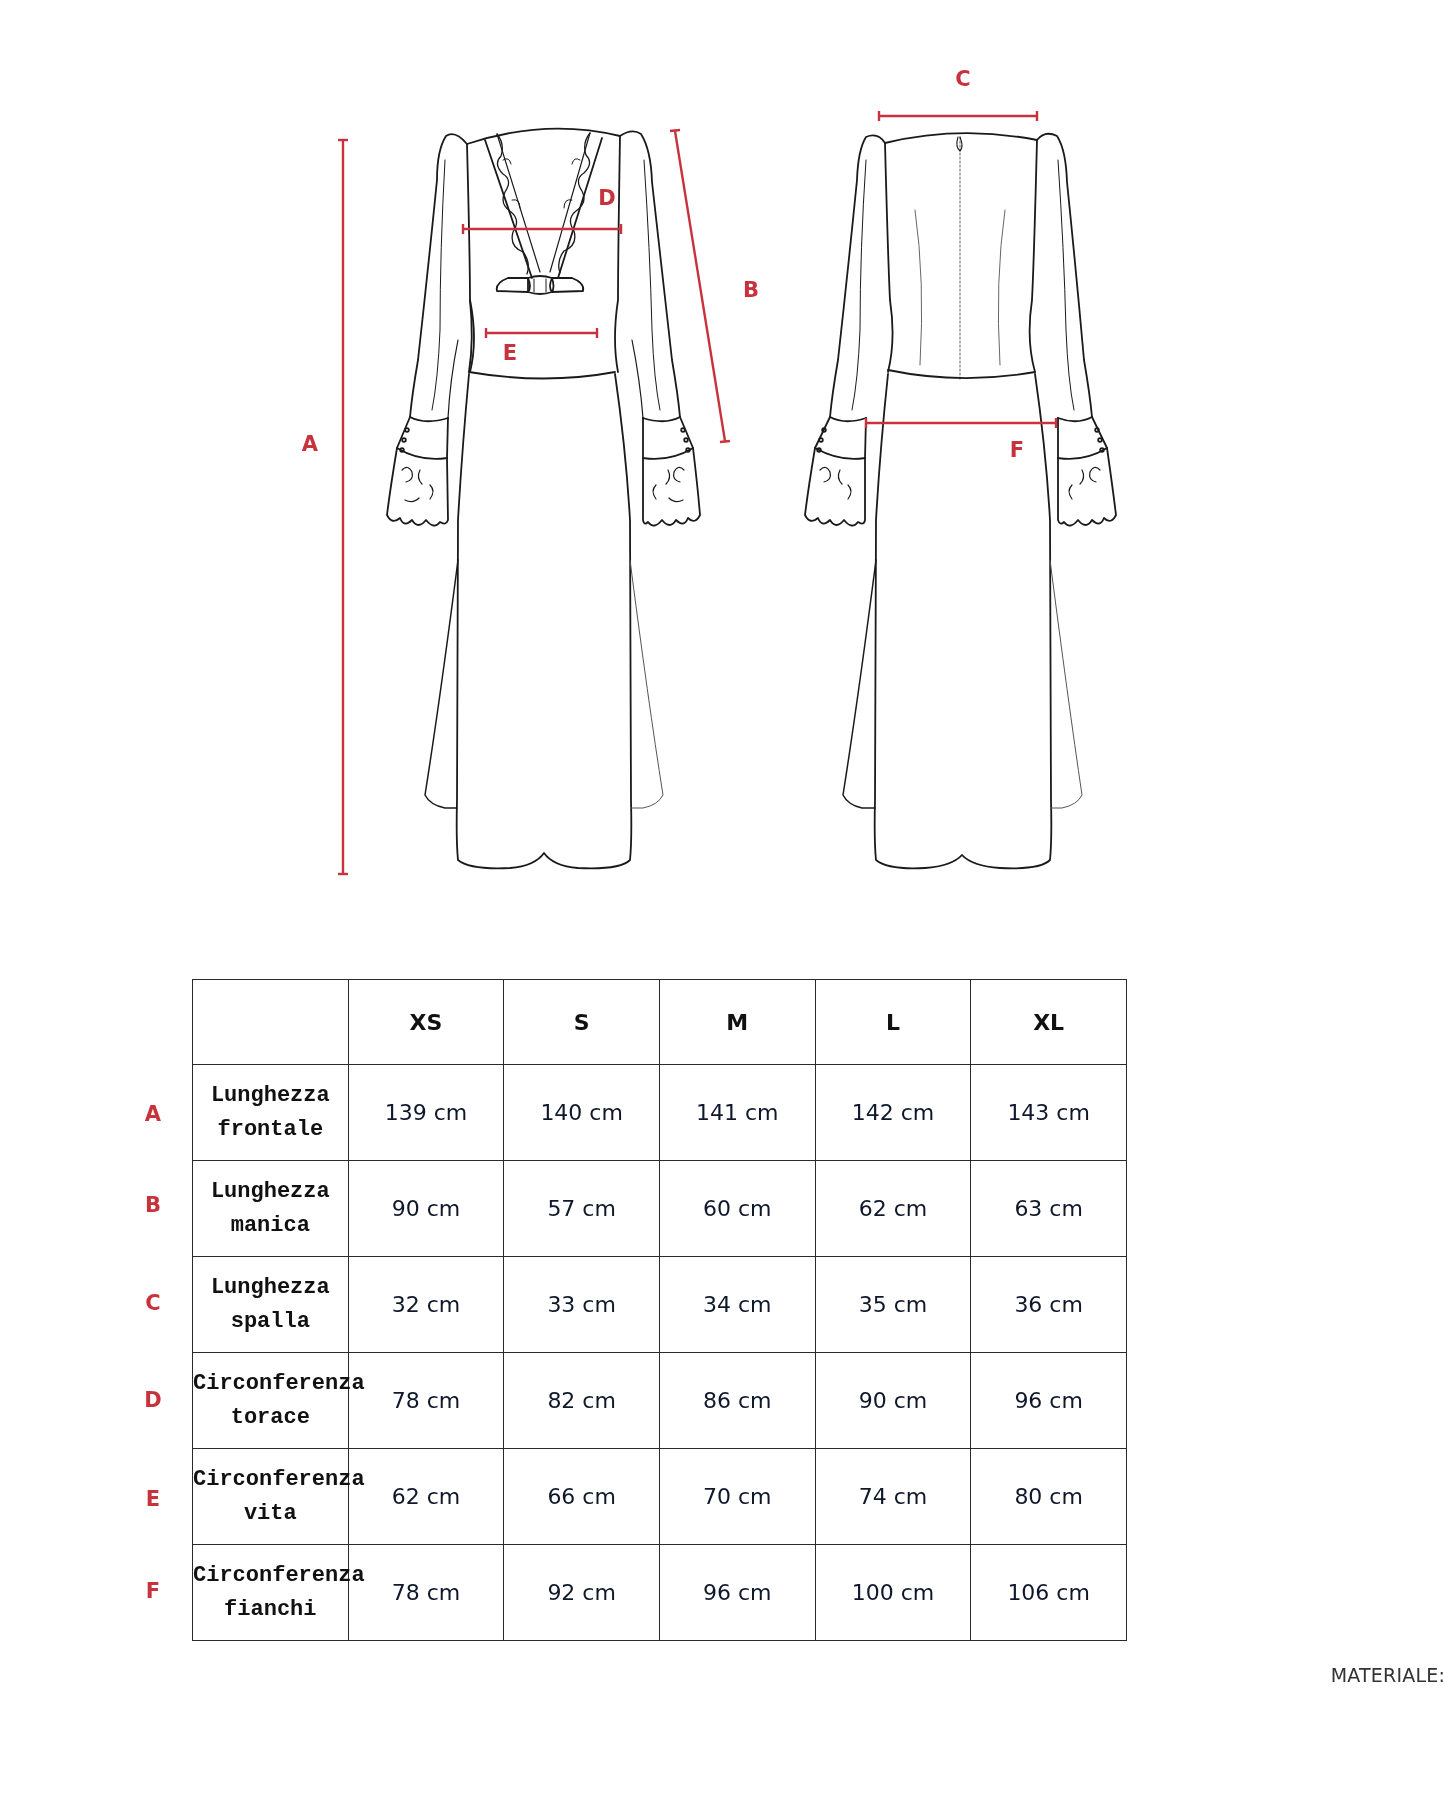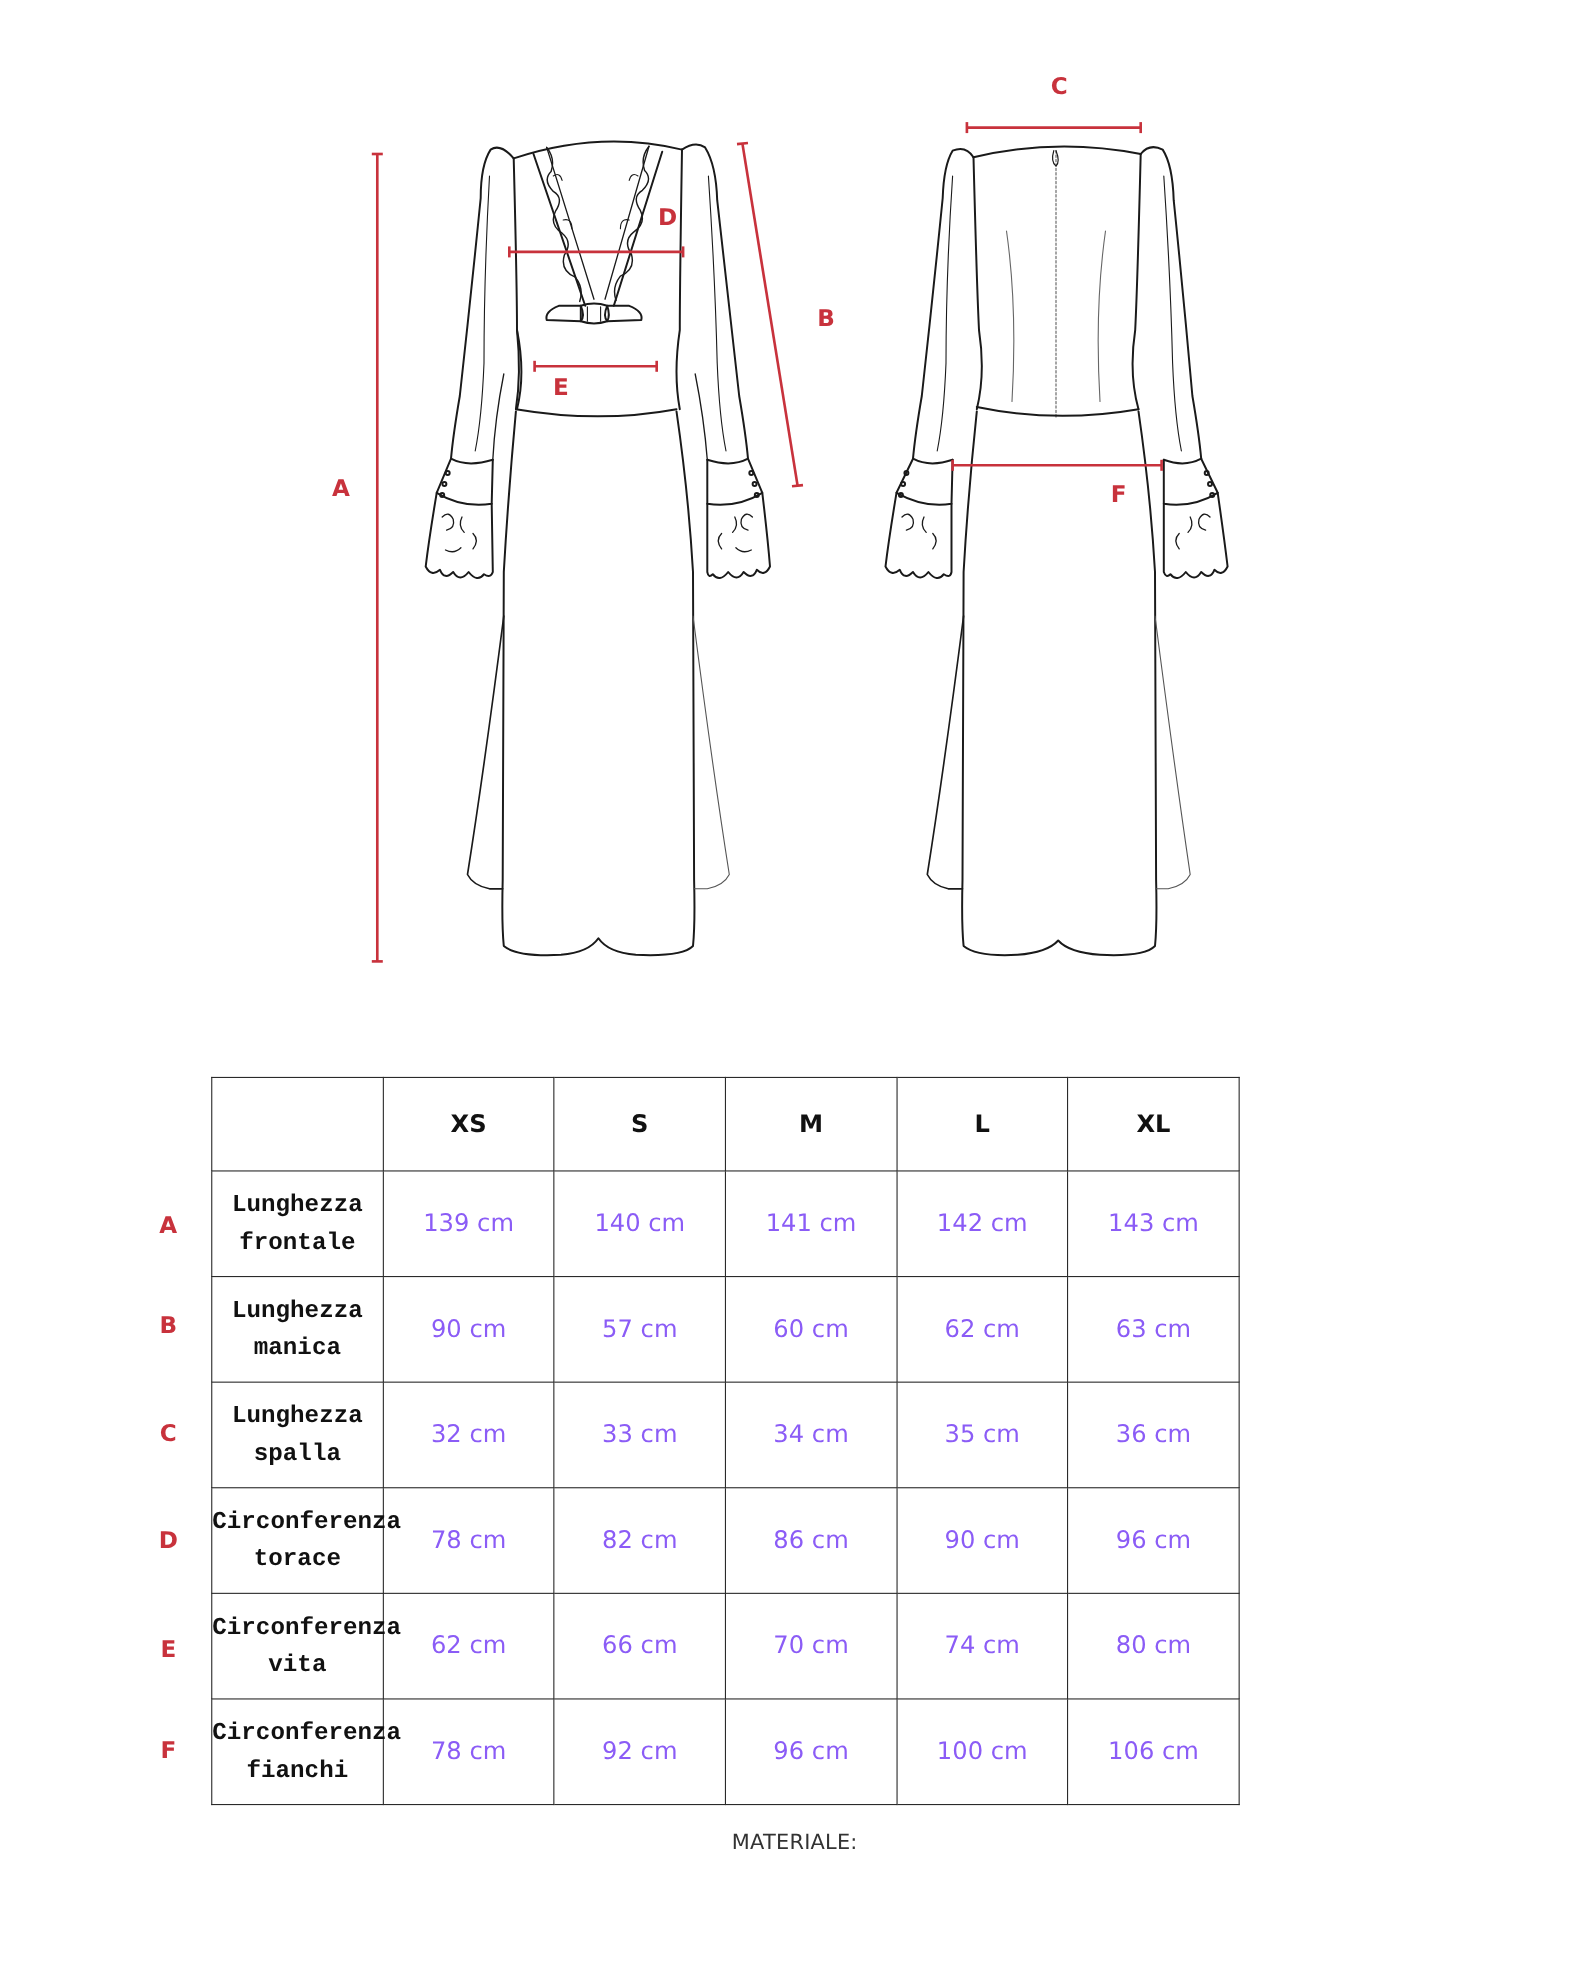--- a/index.html
+++ b/index.html
@@ -6,25 +6,25 @@
     body { width: 1445px; height: 1806px; position: relative; overflow: hidden;
            font-family: "DejaVu Sans", "Liberation Sans", sans-serif; color: #222; }
     .drawings { position: absolute; left: 0; top: 0; width: 1445px; height: 920px; }
     .mlabel { position: absolute; color: #c8323c; font-weight: bold; font-size: 21px;
               transform: translate(-50%, -50%); line-height: 1; }
     table.size-table { position: absolute; left: 192px; top: 979px; width: 935px;
             border-collapse: collapse; table-layout: fixed; }
     table.size-table td, table.size-table th { border: 1.6px solid #2a2a2a; text-align: center;
             vertical-align: middle; padding: 0; }
     table.size-table th { height: 84px; font-weight: bold; font-size: 22px; color: #111; }
-    table.size-table td { height: 95px; font-size: 22px; color: #8b5cf6; }
+    table.size-table td { height: 95px; font-size: 22px; color: #0f172a; }
     table.size-table td.rowlabel { font-weight: bold; color: #111; line-height: 34px; font-family: Liberation Mono, monospace; }
     .rowletter { position: absolute; left: 153px; color: #c8323c; font-weight: bold;
                  font-size: 21px; transform: translate(-50%, -50%); }
-    .footer { position: absolute; left: 0; width: 1445px; top: 1661px; text-align: center;
+    .footer { position: absolute; left: 0; width: 1445px; top: 1661px; text-align: right;
               font-size: 19px; line-height: 28.5px; color: #333; letter-spacing: 0.2px; }
     .footer div { white-space: nowrap; }
   </style>
 </head>
 <body>
 
 <div class="drawings">
   <svg width="1445" height="920" viewBox="0 0 1445 920" xmlns="http://www.w3.org/2000/svg">
     <g fill="none" stroke="#1a1a1a" stroke-width="1.8" stroke-linecap="round" stroke-linejoin="round">
 

